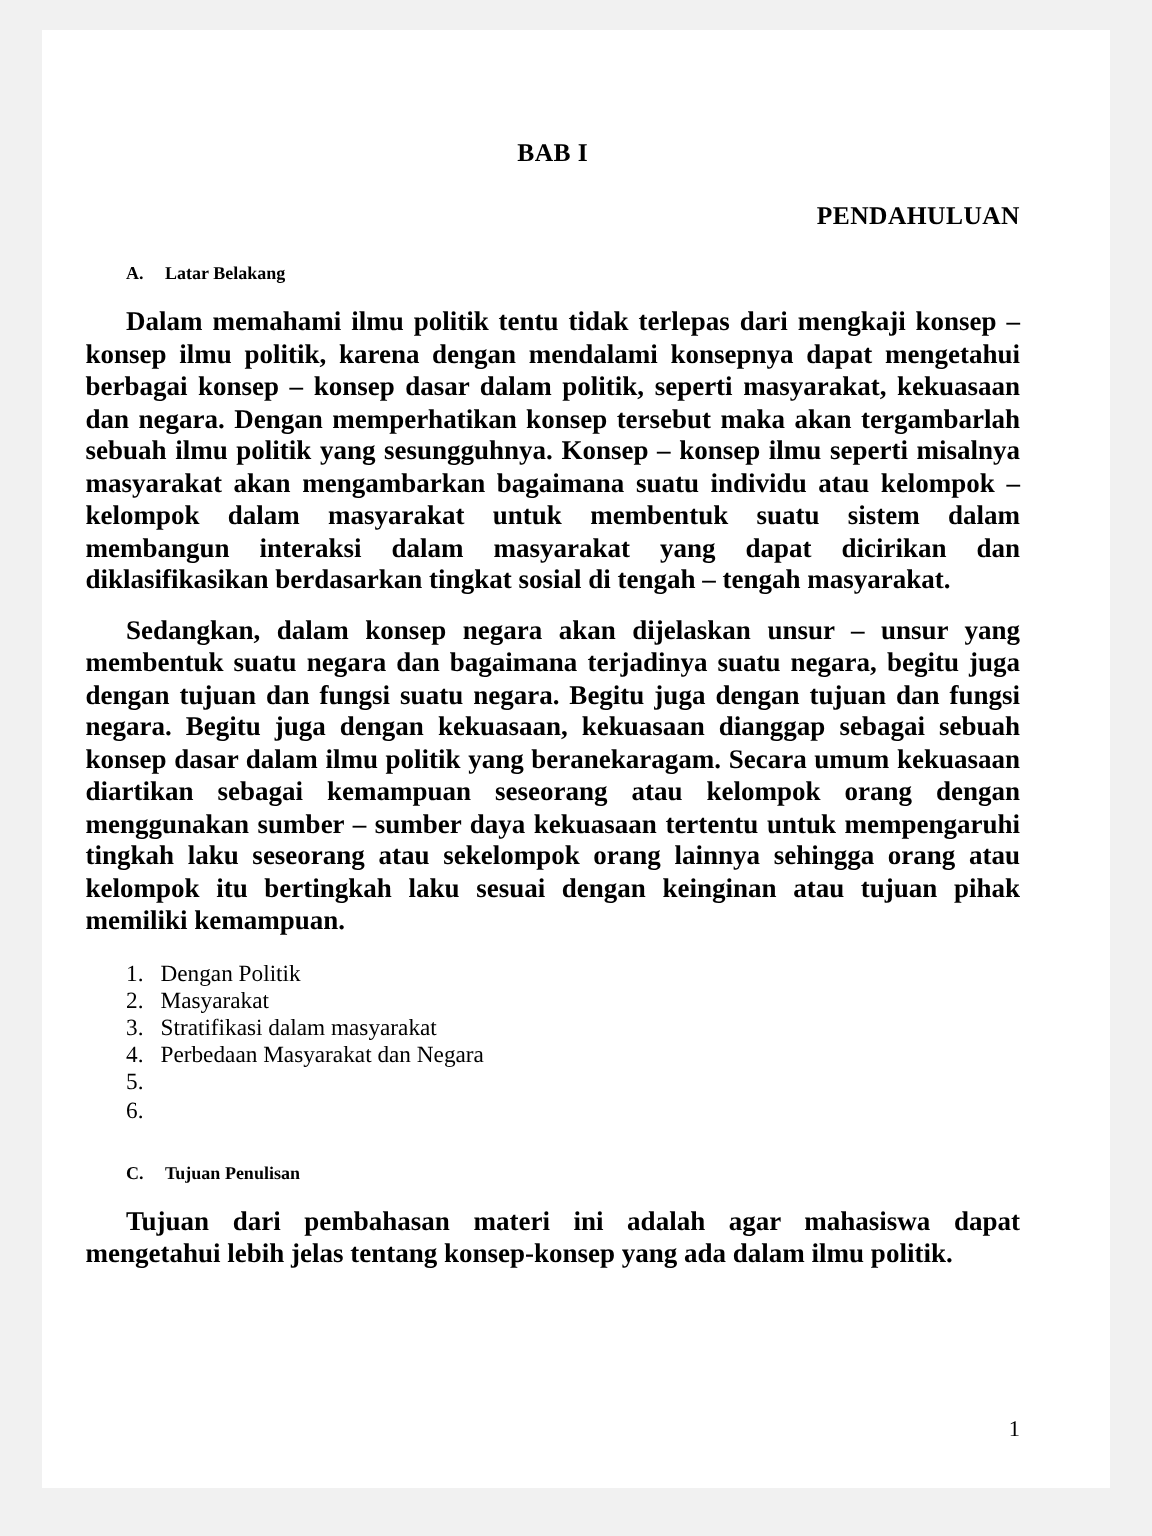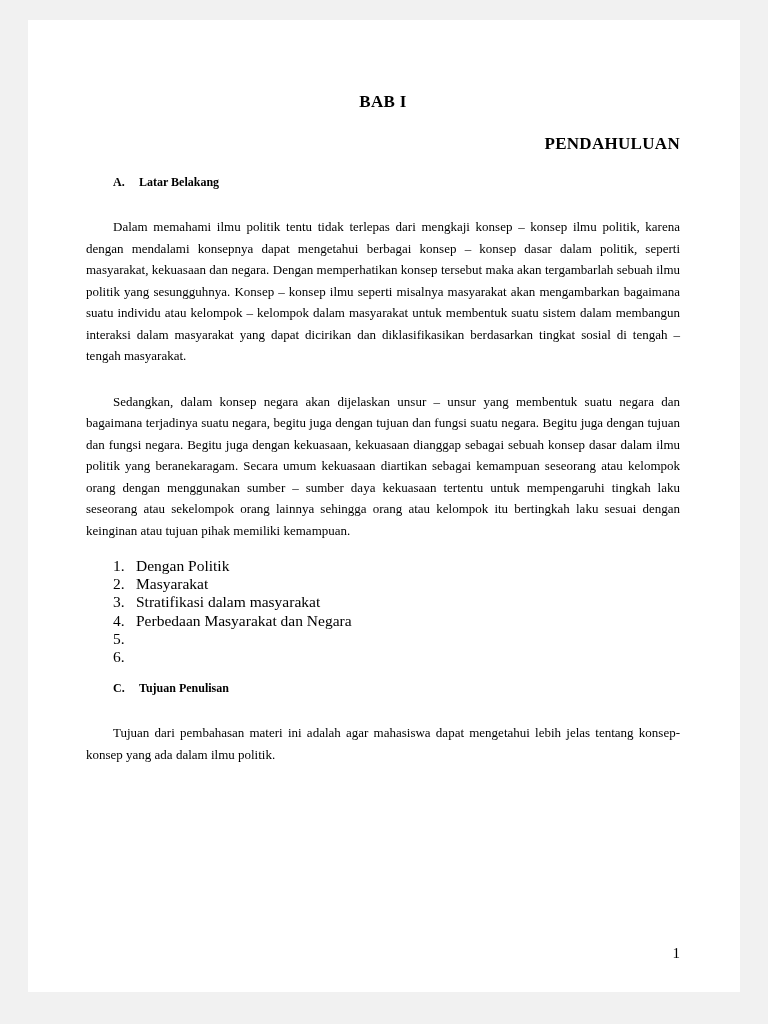--- a/index.html
+++ b/index.html
@@ -16,53 +16,54 @@
     background: #f1f1f1;
     overflow: hidden;
   }
   .page {
     position: absolute;
     left: 28px;
     top: 20px;
     width: 712px;
     height: 972px;
     background: #ffffff;
-    padding: 72px 60px 0 58px;
+    padding: 72px 60px 0 29px;
   }
   .chapter-title {
     text-align: center;
     font-weight: 700;
     font-size: 17px;
     line-height: 20px;
     letter-spacing: 0.3px;
   }
   .chapter-subtitle { margin-top: 22px; text-align: right; }
   .heading {
     font-weight: 700;
     font-size: 12px;
     line-height: 20px;
     margin: 18px 0 0 27px;
   }
   .h-num { display: inline-block; min-width: 26px; }
   p.body {
-    font-size: 13px;
+    font-size: 18px;
     line-height: 21.5px;
     text-align: justify;
     text-indent: 27px;
-    margin-top: 24px;
+    margin-top: 12px;
+    font-weight: bold;
   }
   .list {
     margin: 16px 0 0 27px;
     font-size: 15.5px;
     line-height: 18.2px;
   }
   .list-row { display: flex; }
   .li-num { width: 23px; flex: none; }
   .heading-b { margin-top: 20px; }
-  .heading-c { margin-top: 12px; }
+  .heading-c { margin-top: 22px; }
   .chapter2-title { margin-top: 70px; }
   .page-number {
     position: absolute;
     top: 924px;
     right: 60px;
     font-size: 15px;
     line-height: 18px;
   }
 </style>
 </head>

